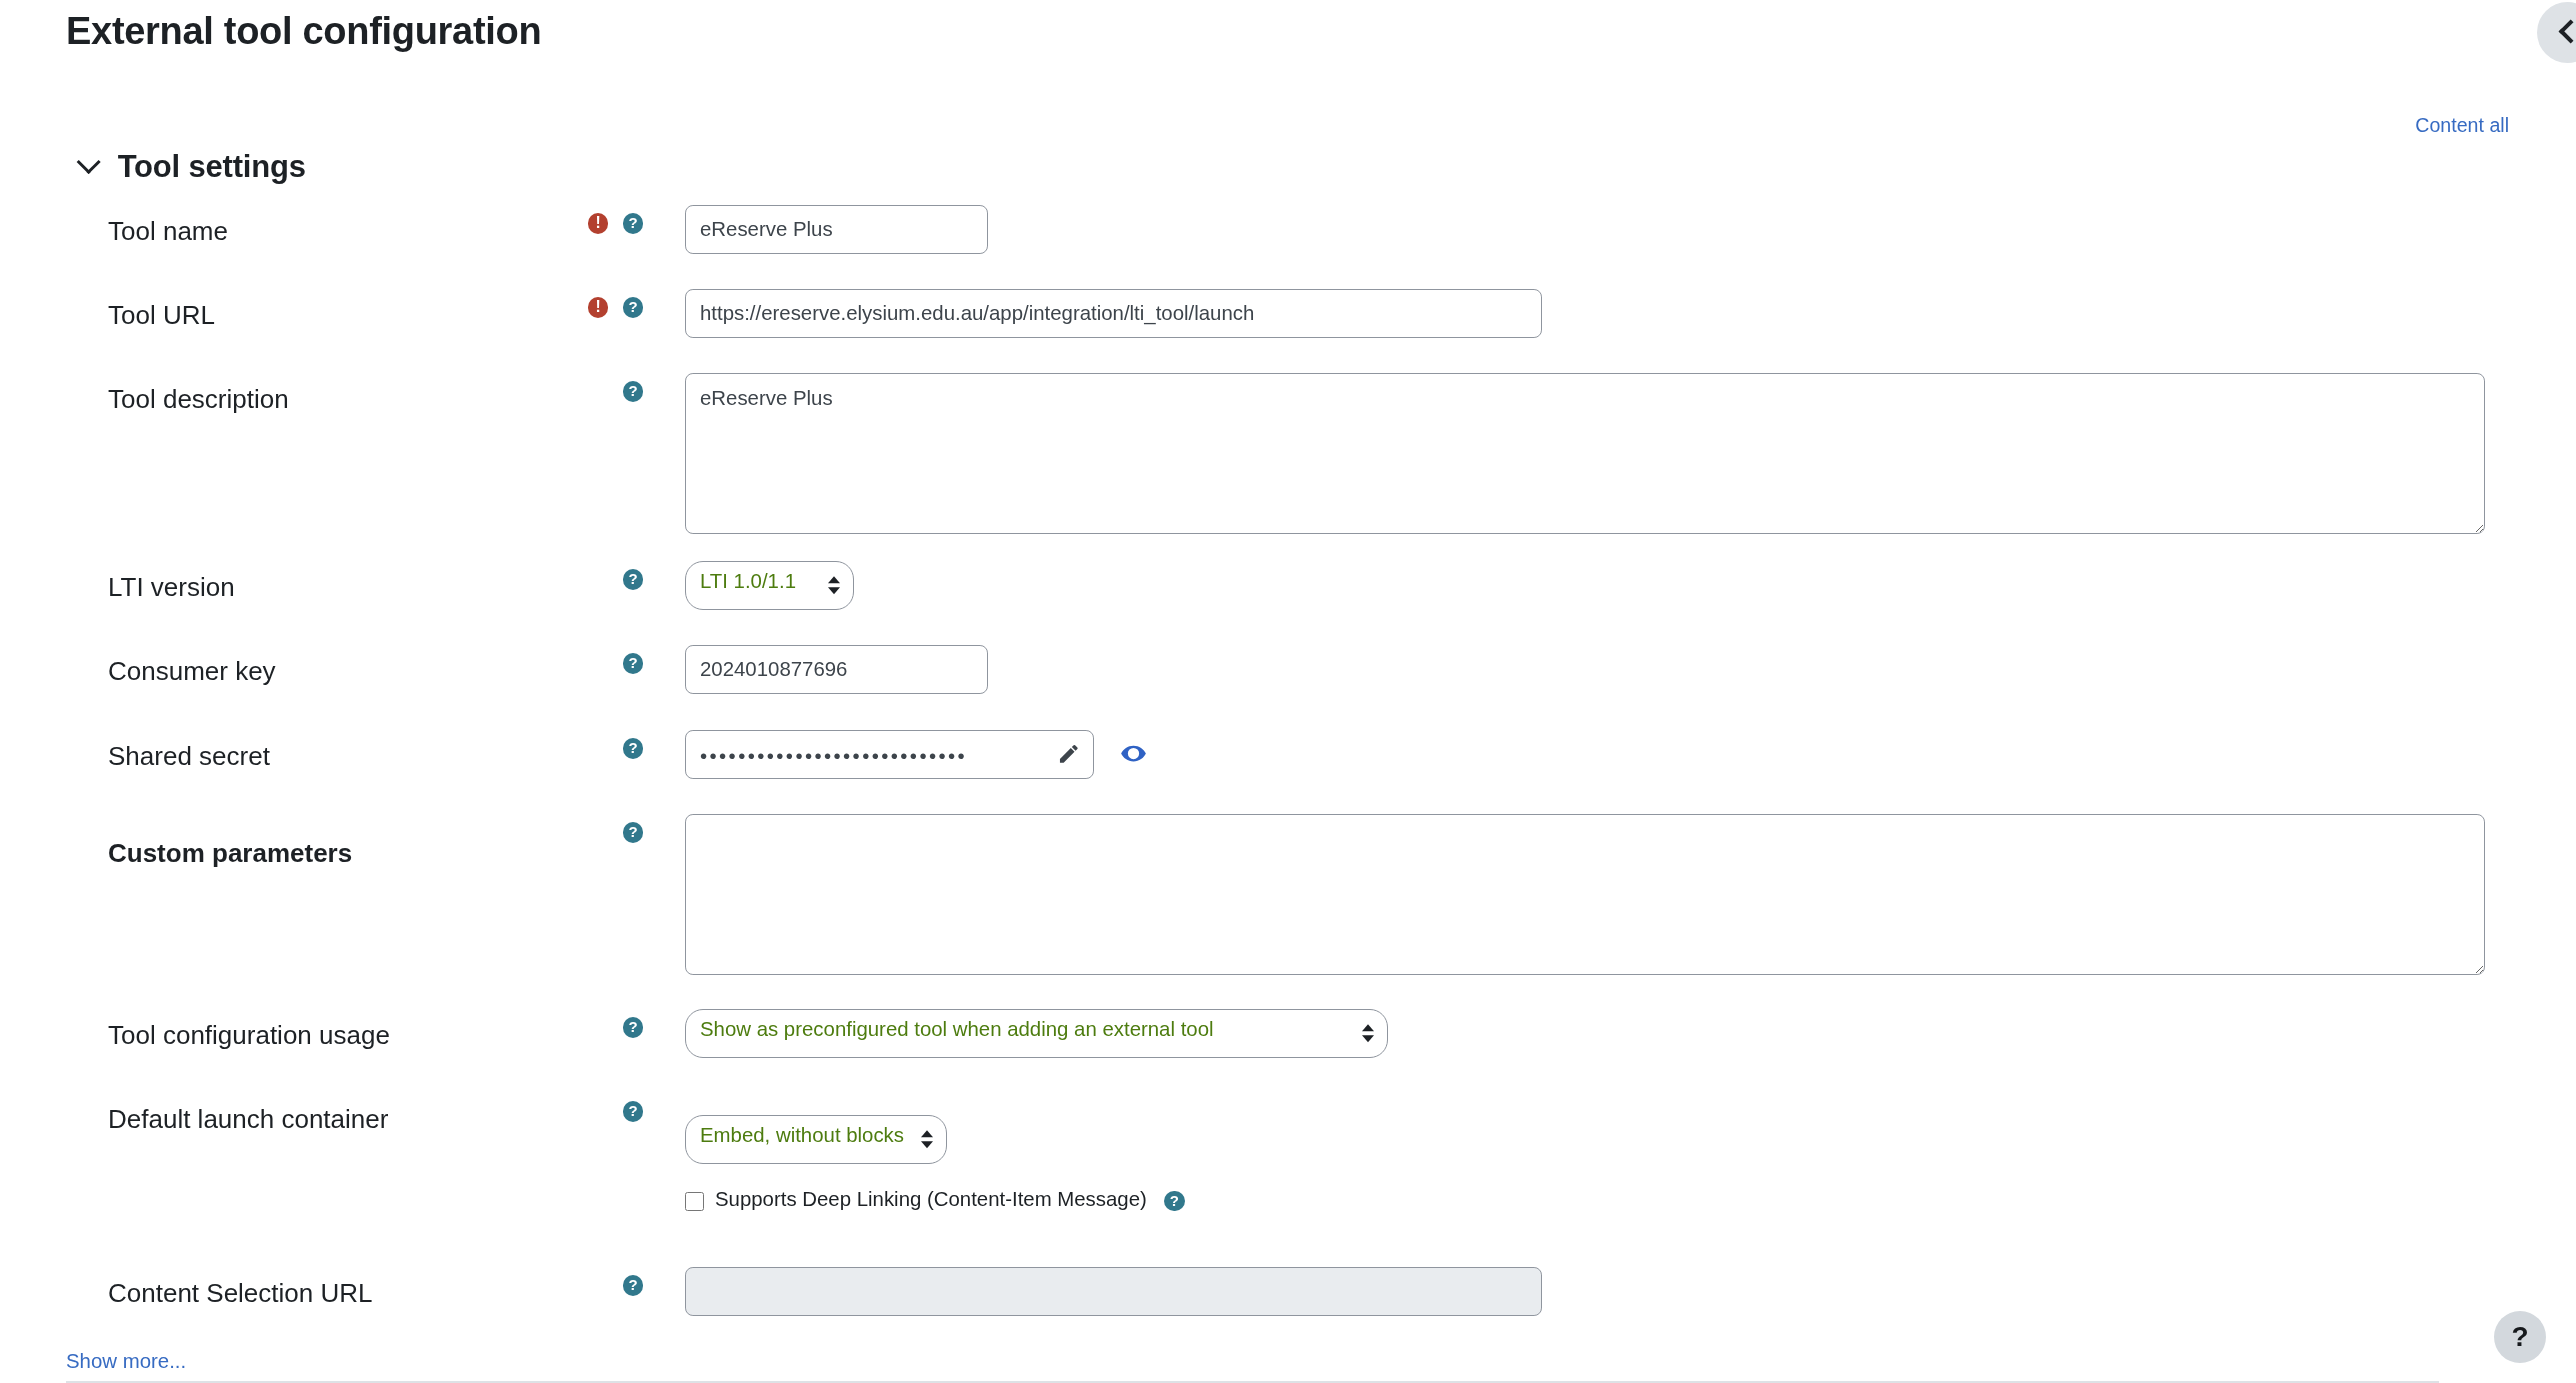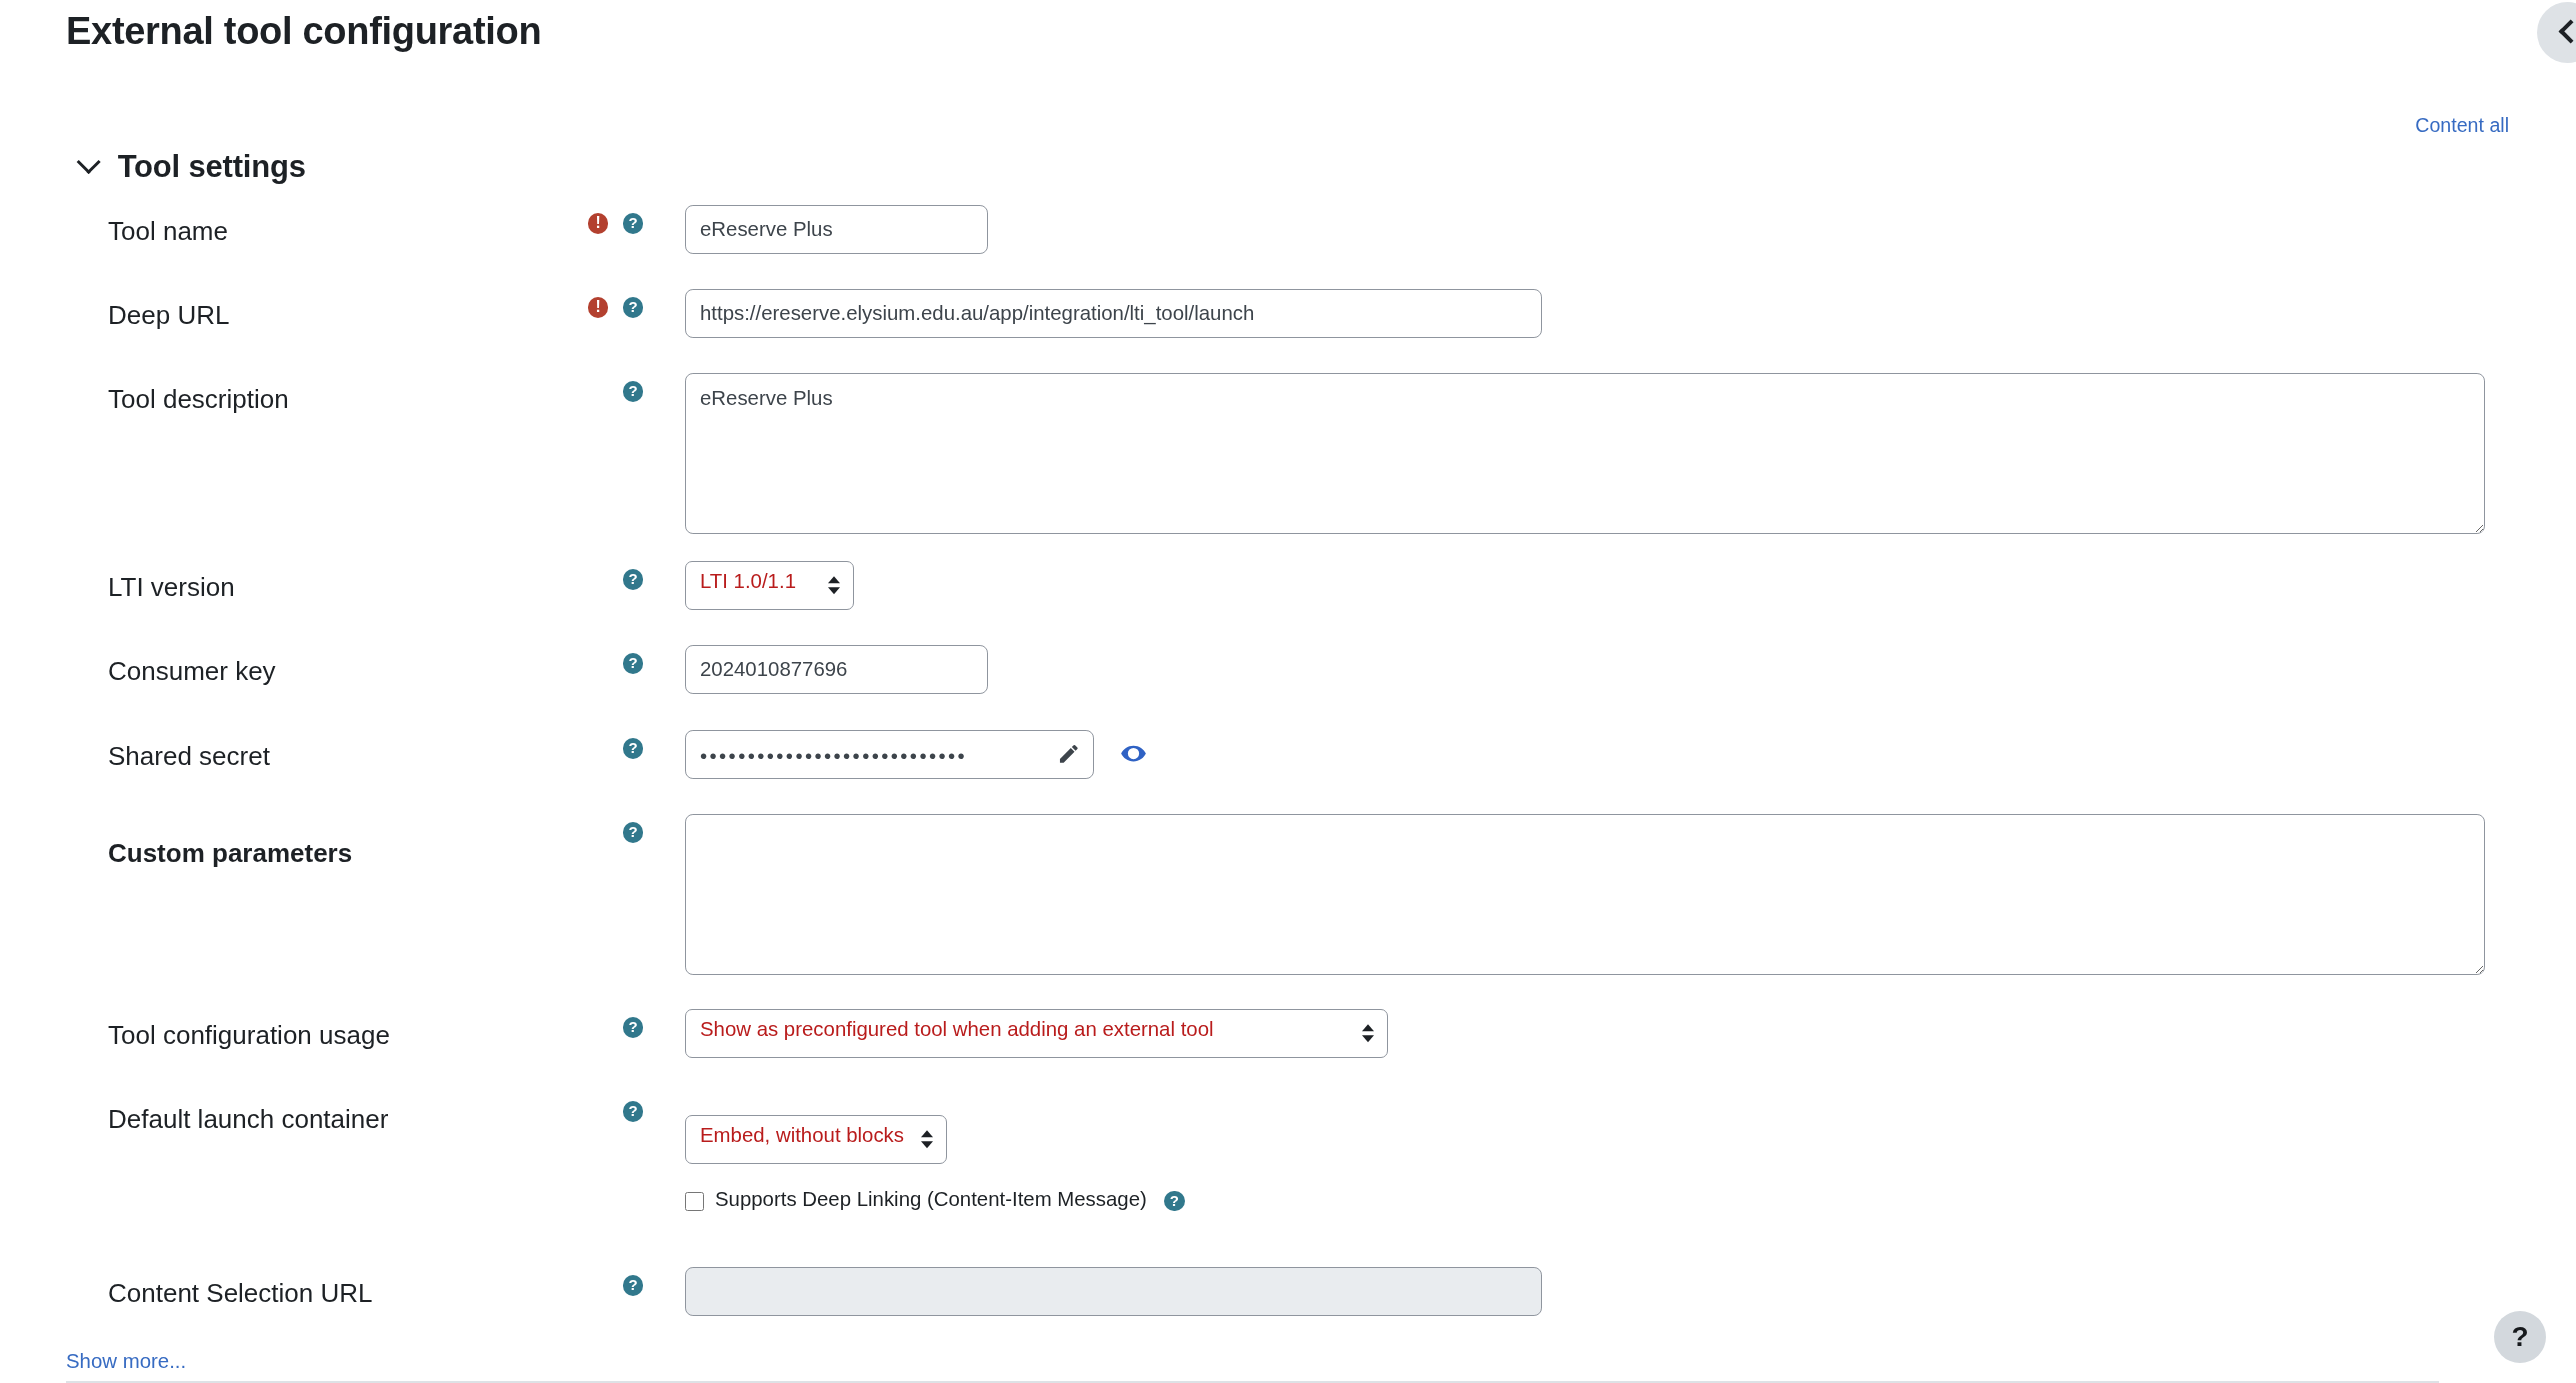--- a/index.html
+++ b/index.html
@@ -175,25 +175,25 @@
   
   .f-select-wrap {
     position: absolute;
     left: 685px;
     height: 49px;
   }
   .f-select {
     width: 100%;
     height: 100%;
     border: 1.2px solid #8f959e;
-    border-radius: 7px;
+    border-radius: 18px;
     background: #ffffff;
     font-family: "Liberation Sans", sans-serif;
     font-size: 20.4px;
-    color: #b91c1c;
+    color: #4d7c0f;
     padding: 0 41px 8px 14px;
     outline: none;
     appearance: none;
     -webkit-appearance: none;
     cursor: pointer;
   }
   .sel-arrows {
     position: absolute;
     right: 13.4px;
     top: 50%;
@@ -362,21 +362,21 @@
   <div class="icon-req" style="top:2.4px;">
       <span>!</span>
     </div>
   <div class="icon-help" style="top:2.4px;">
       <span>?</span>
     </div>
   <input class="f-input" style="top: -6.3px; width: 303px;" value="eReserve Plus">
 </div>
 
 <div class="form-row" style="top:295px;">
-  <div class="f-label" style="top:4.7px;">Deep URL</div>
+  <div class="f-label" style="top:4.7px;">Tool URL</div>
   <div class="icon-req" style="top:2.4px;">
       <span>!</span>
     </div>
   <div class="icon-help" style="top:2.4px;">
       <span>?</span>
     </div>
   <input class="f-input" style="top: -6.3px; width: 857px;" value="https://ereserve.elysium.edu.au/app/integration/lti_tool/launch">
 </div>
 
 <div class="form-row" style="top:379px;">

